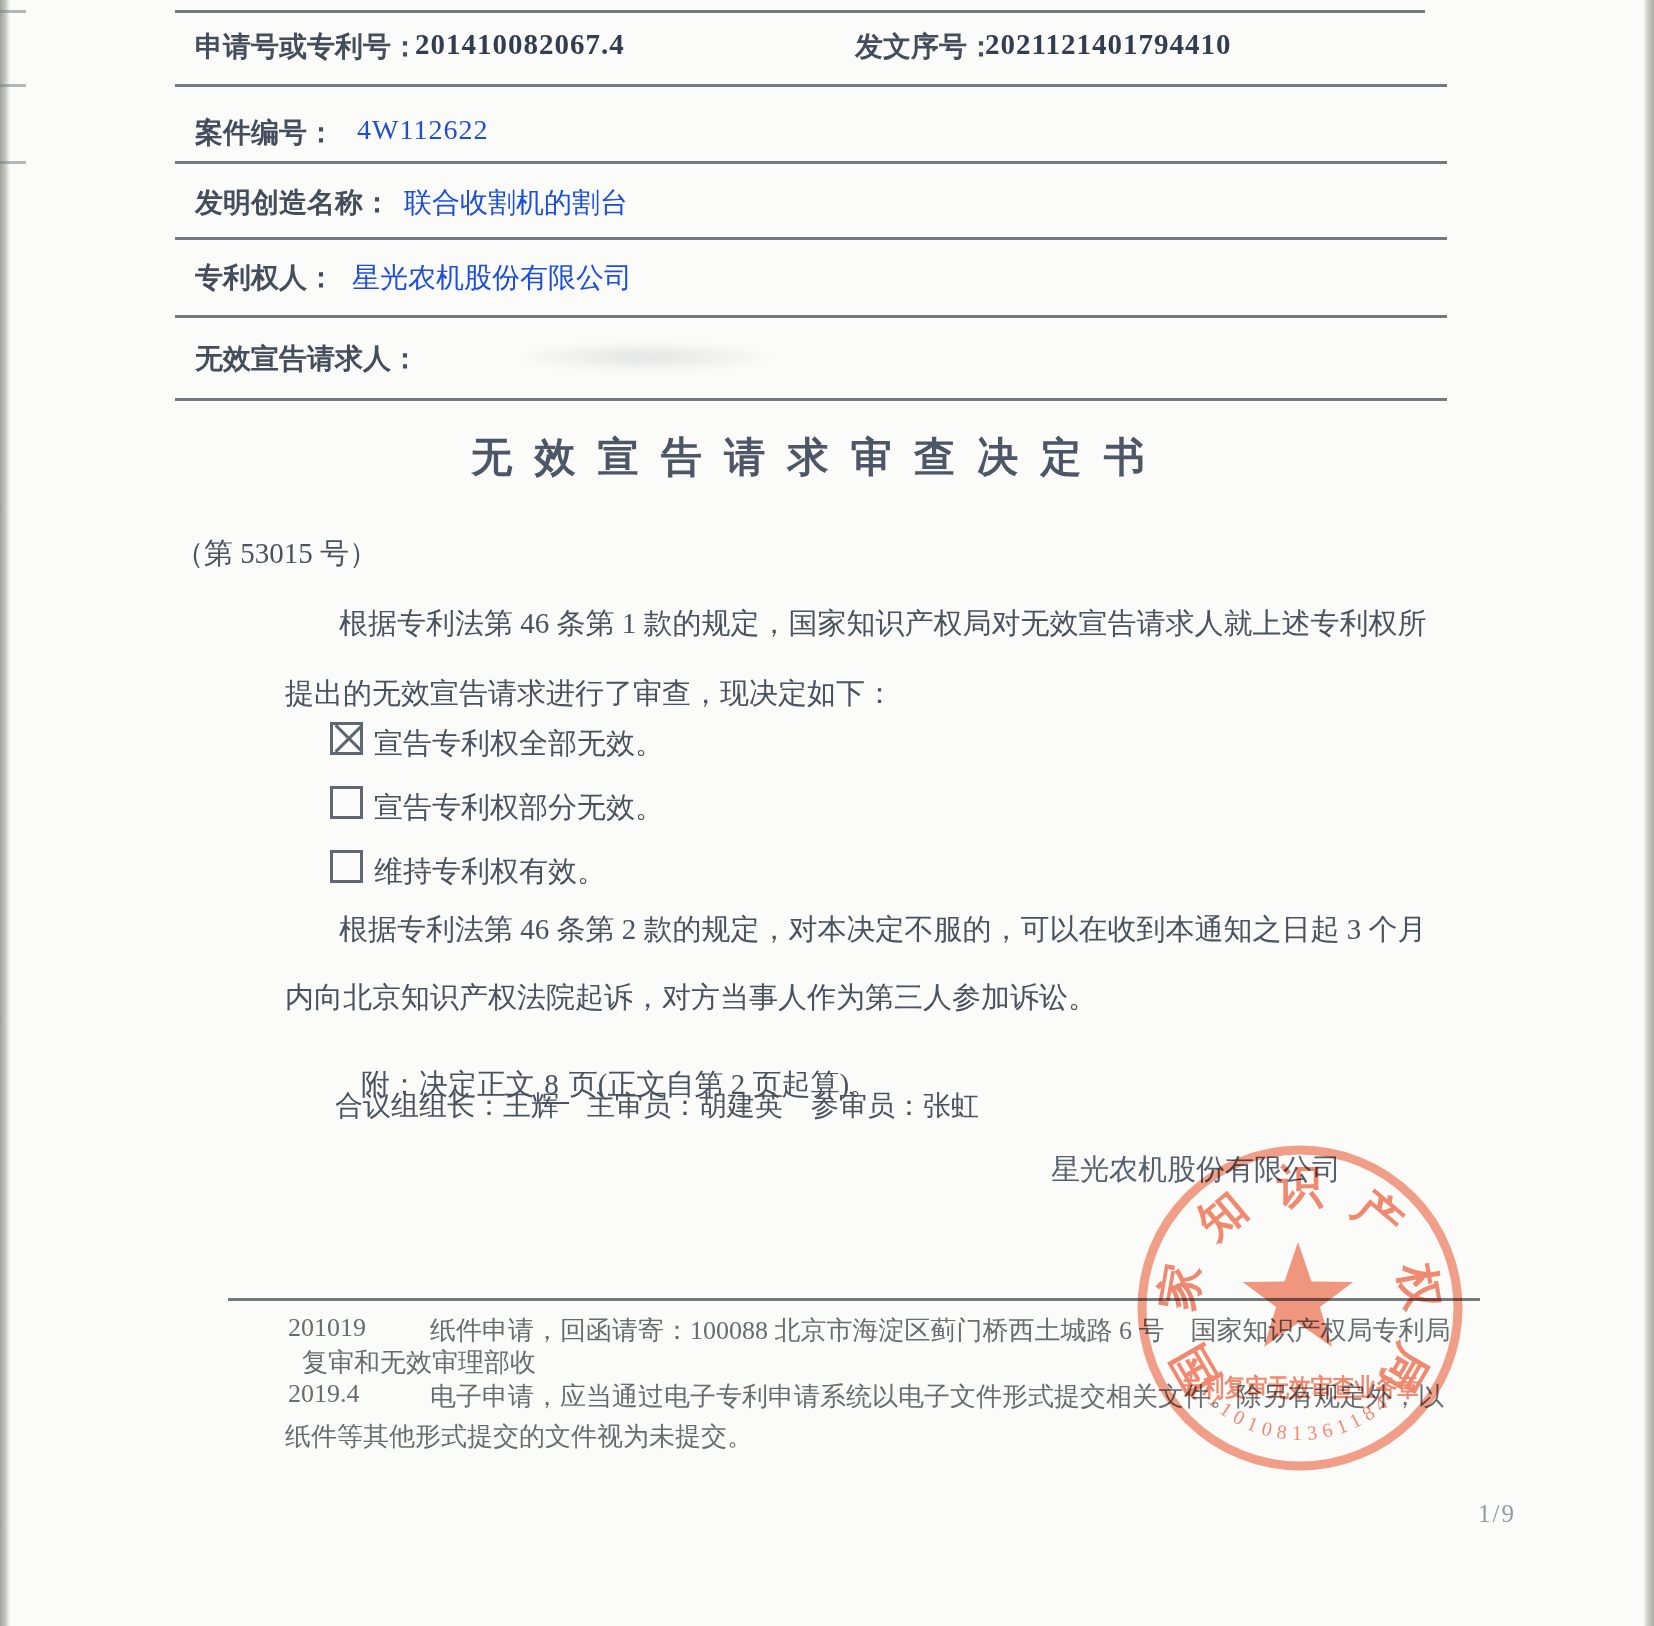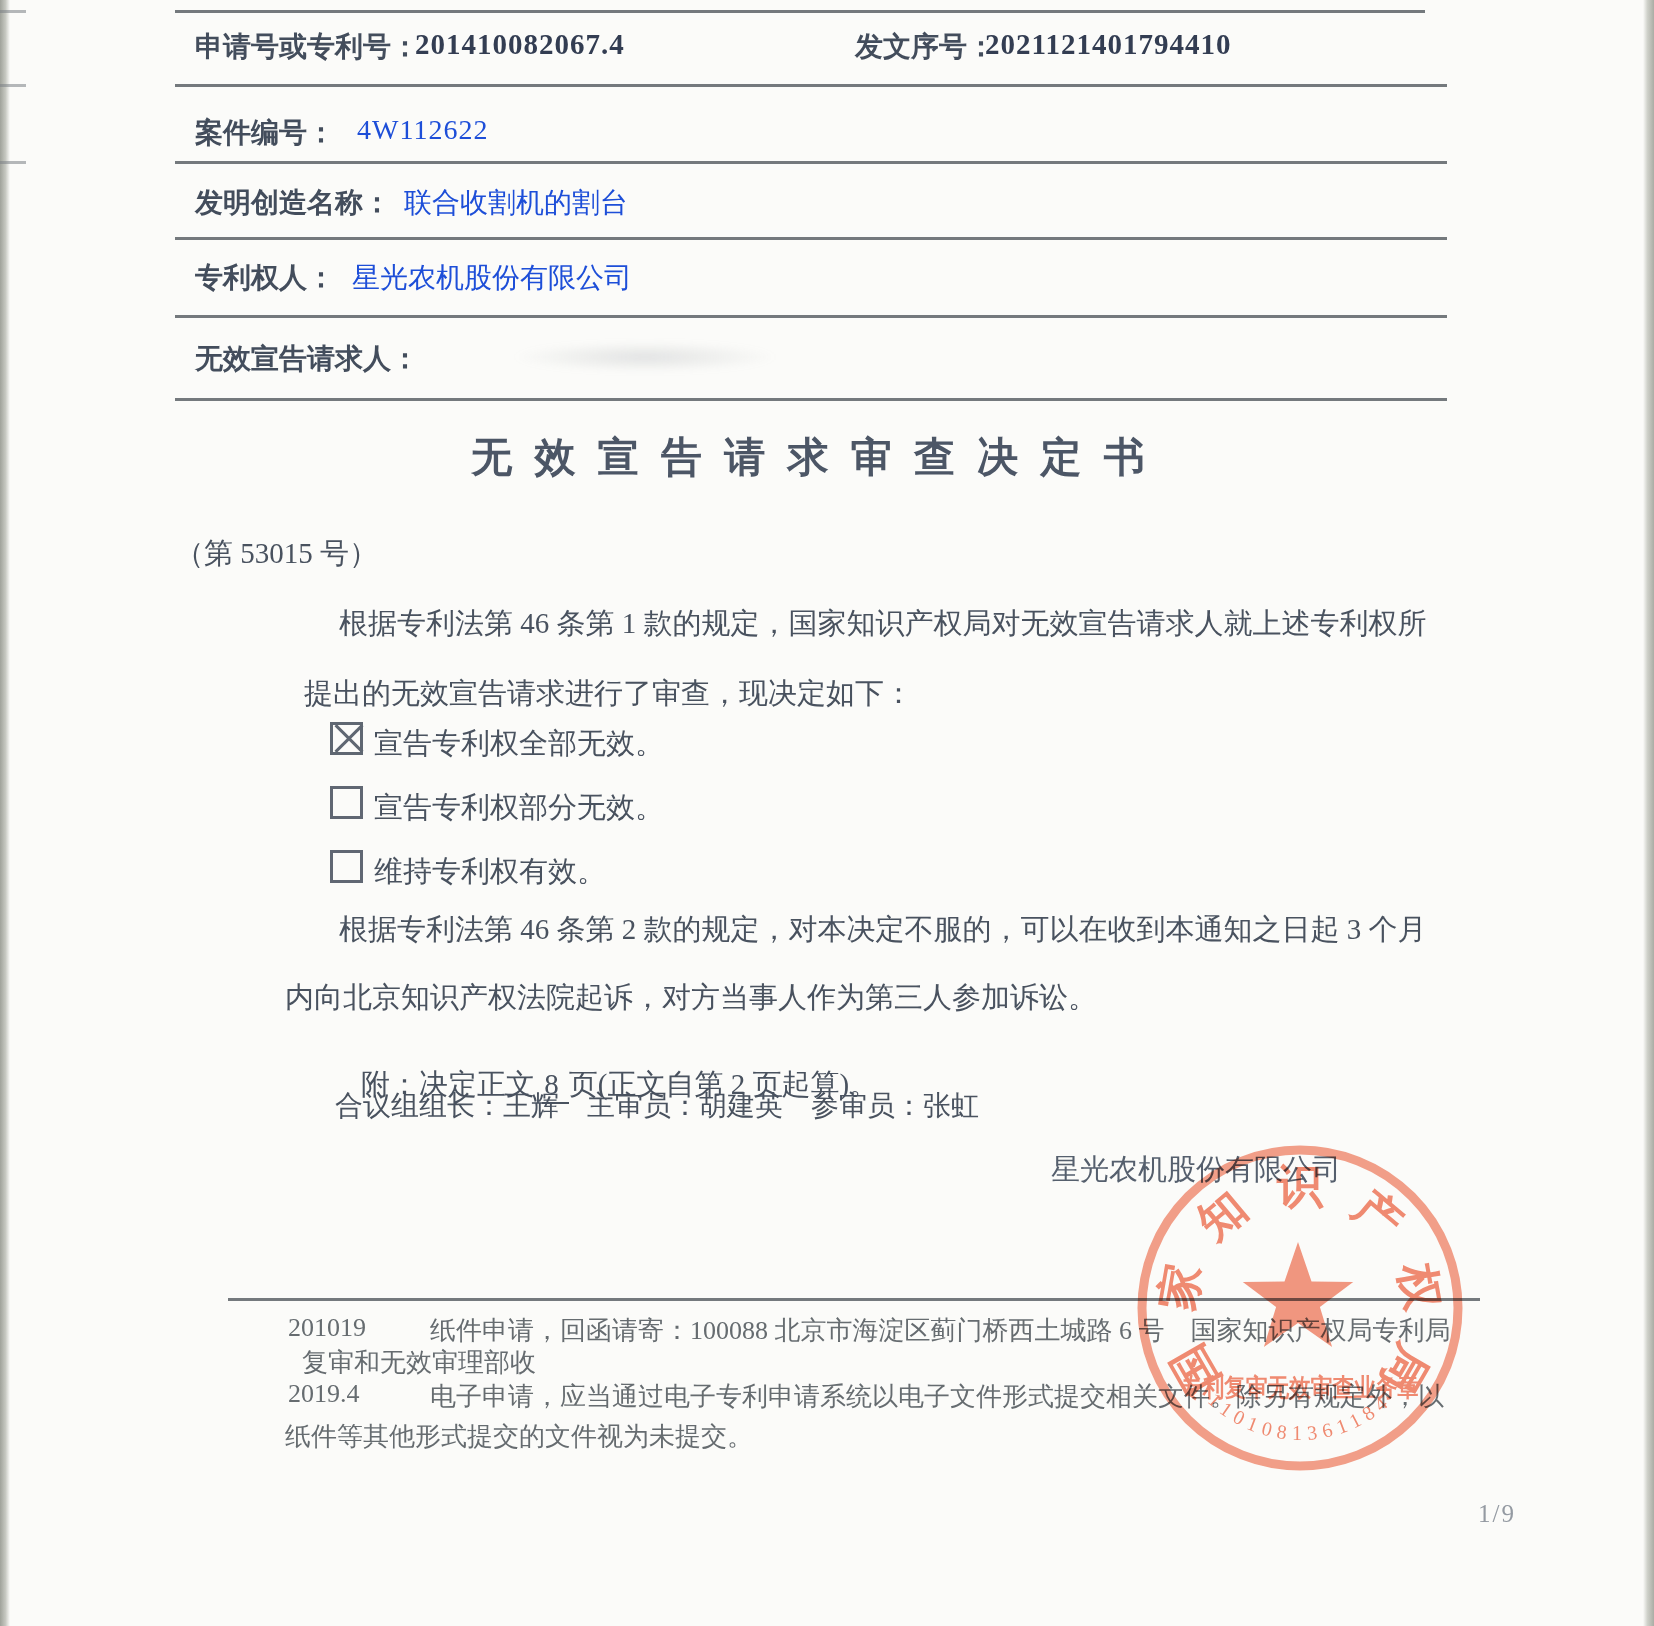--- a/index.html
+++ b/index.html
@@ -71,21 +71,21 @@
   <div class="abs lbl" style="left:195px;top:259px;">专利权人：</div>
   <div class="abs val" style="left:352px;top:259px;">星光农机股份有限公司</div>
 
   <div class="abs lbl" style="left:195px;top:340px;">无效宣告请求人：</div>
   <div class="smudge" style="left:515px;top:342px;width:260px;height:30px;"></div>
 
   <div class="abs center-band doc-title" style="top:430px;">无 效 宣 告 请 求 审 查 决 定 书</div>
   <div class="abs center-band doc-subtitle" style="top:534px;">（第 53015 号）</div>
 
   <div class="abs bline" style="left:339px;top:604px;">根据专利法第 46 条第 1 款的规定，国家知识产权局对无效宣告请求人就上述专利权所</div>
-  <div class="abs bline" style="left:285px;top:674px;margin-left:19px;">提出的无效宣告请求进行了审查，现决定如下：</div>
+  <div class="abs bline" style="left:285px;top:674px;">提出的无效宣告请求进行了审查，现决定如下：</div>
 
   <div class="cb-row checked">
     <span class="cbx" style="left:330px;top:722px;"></span>
     <span class="abs bline" style="left:374px;top:724px;">宣告专利权全部无效。</span>
   </div>
   <div class="cb-row">
     <span class="cbx" style="left:330px;top:786px;"></span>
     <span class="abs bline" style="left:374px;top:788px;">宣告专利权部分无效。</span>
   </div>
   <div class="cb-row">

